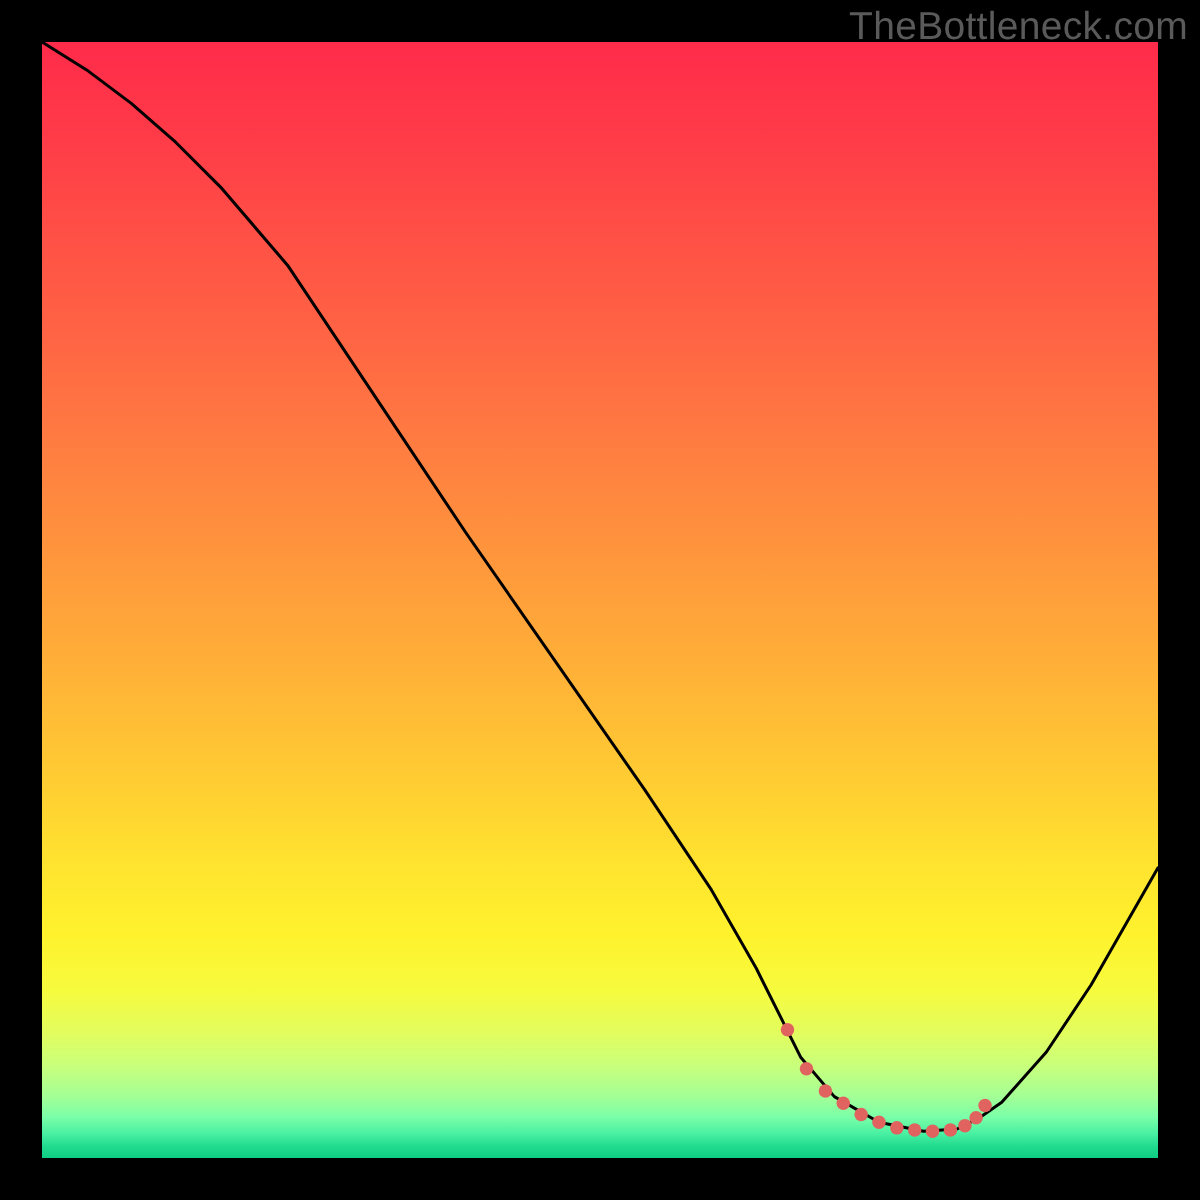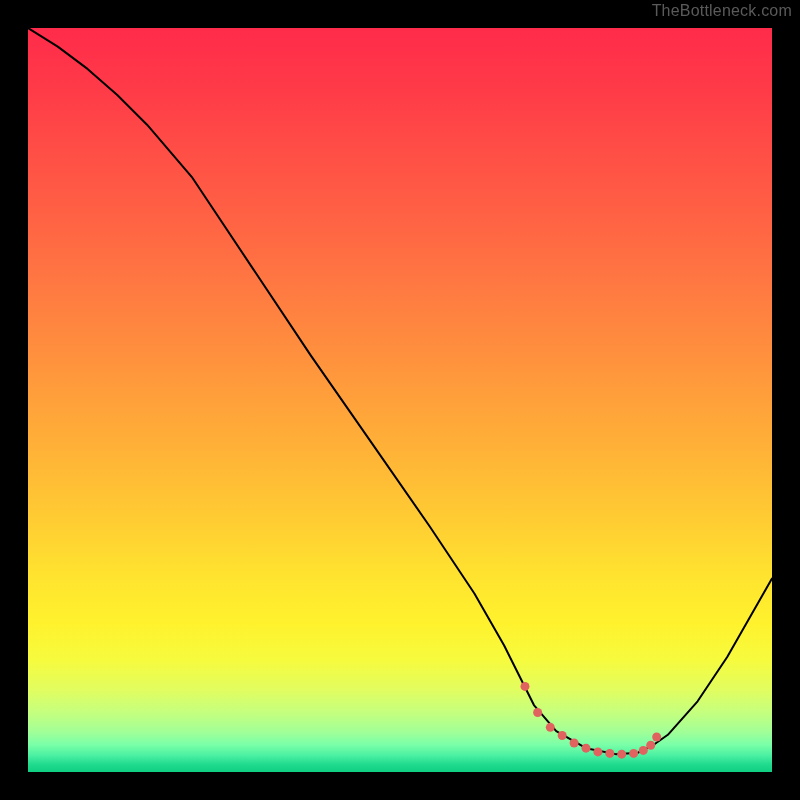--- a/index.html
+++ b/index.html
@@ -14,21 +14,21 @@
   .stage {
     position: relative;
     width: 800px;
     height: 800px;
   }
   .watermark {
     position: absolute;
     top: 2px;
     right: 8px;
     color: #5a5a5a;
-    font-size: 16px;
+    font-size: 26px;
     font-weight: 500;
     letter-spacing: 0.2px;
   }
   .plot-wrap {
     position: absolute;
     left: 28px;
     top: 28px;
     width: 744px;
     height: 744px;
   }

